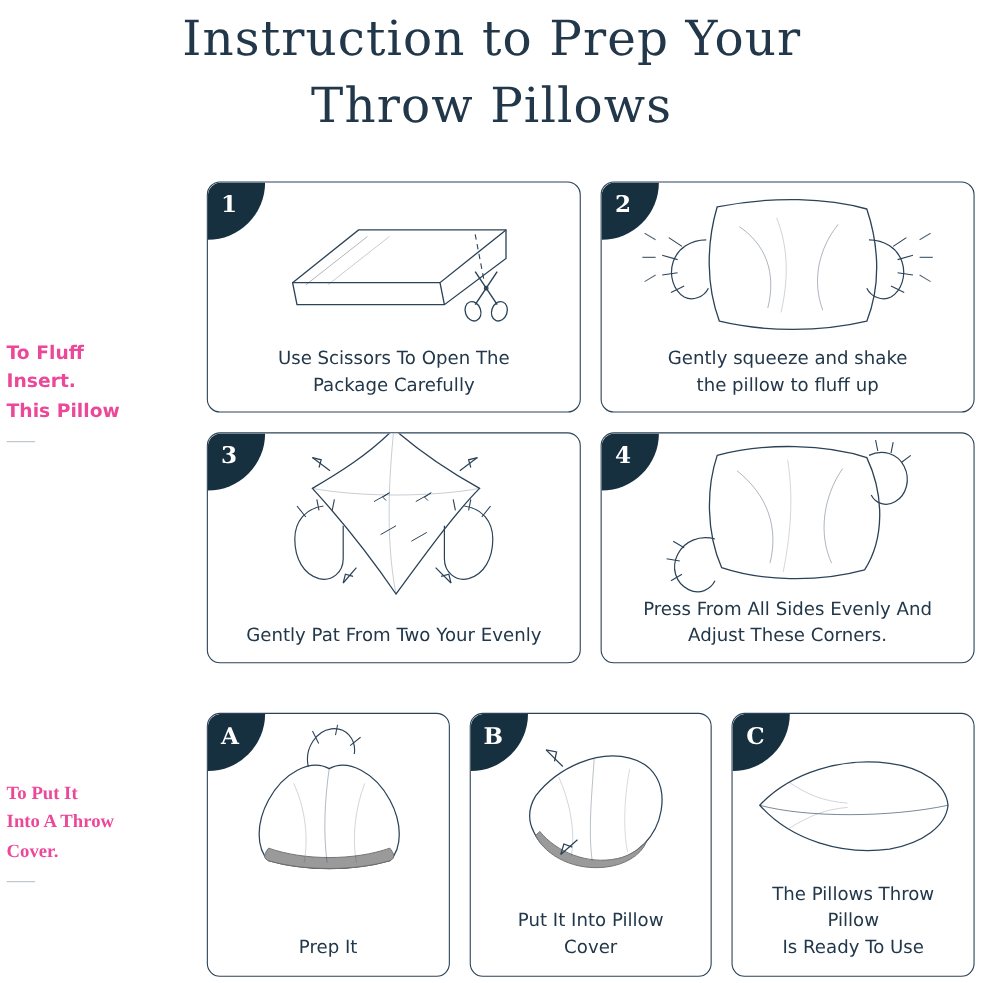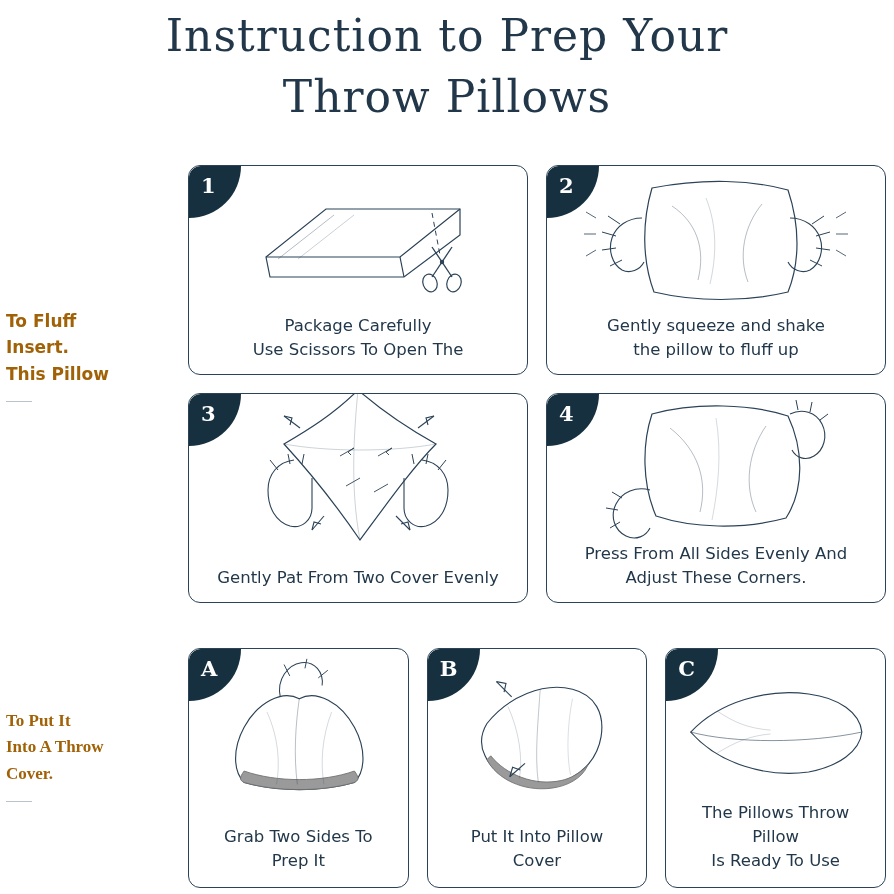--- a/index.html
+++ b/index.html
@@ -31,21 +31,21 @@
 
   
   .side-label {
     position: absolute;
     left: 6px;
     width: 165px;
     font-family: "DejaVu Sans", sans-serif;
     font-size: 17px;
     line-height: 1.55;
     font-weight: 700;
-    color: #a16207;
+    color: #ec4899;
   }
   .side-label .rule {
     display: block;
     width: 26px;
     height: 1px;
     background: #b9c3c9;
     margin-top: 14px;
   }
   #label-fluff { top: 308px; }
   #label-cover { top: 708px; font-family: Liberation Serif, serif; }
@@ -174,22 +174,22 @@
         <g transform="translate(222,78)">
           <path d="M2 0 L22 30" stroke-width="1.3"></path>
           <path d="M22 0 L2 30" stroke-width="1.3"></path>
           <ellipse cx="0" cy="36" rx="7" ry="9" transform="rotate(-20 0 36)"></ellipse>
           <ellipse cx="24" cy="36" rx="7" ry="9" transform="rotate(20 24 36)"></ellipse>
           <circle cx="12" cy="15" r="1.6"></circle>
         </g>
       </svg>
     </div>
     <div class="caption">
+      <div>Use Scissors To Open The</div>
       <div>Package Carefully</div>
-      <div>Use Scissors To Open The</div>
     </div>
   </div>
 
   <div class="card">
     <div class="badge">
       <span>2</span>
     </div>
     <div class="art">
       <svg width="320" height="150" viewBox="0 0 320 150" fill="none" stroke="#2b4257" stroke-width="1.2">
 
@@ -261,21 +261,21 @@
           <path d="M56 34 L64 36 L62 43" stroke-width="1.1"></path>
         <path d="M190 46 L206 34" stroke-width="1.1"></path>
           <path d="M206 34 L198 36 L200 43" stroke-width="1.1"></path>
         <path d="M96 134 L84 148" stroke-width="1.1"></path>
           <path d="M84 148 L86 140 L93 142" stroke-width="1.1"></path>
         <path d="M168 134 L182 148" stroke-width="1.1"></path>
           <path d="M182 148 L180 140 L173 142" stroke-width="1.1"></path>
       </svg>
     </div>
     <div class="caption">
-      <div>Gently Pat From Two Cover Evenly</div>
+      <div>Gently Pat From Two Your Evenly</div>
       <div></div>
     </div>
   </div>
 
   <div class="card">
     <div class="badge">
       <span>4</span>
     </div>
     <div class="art">
       <svg width="300" height="150" viewBox="0 0 300 150" fill="none" stroke="#2b4257" stroke-width="1.2">
@@ -322,21 +322,20 @@
         <path d="M82 58 C94 84 96 112 92 134" stroke-width="0.6" opacity="0.35"></path>
         <path d="M150 58 C140 84 138 112 142 134" stroke-width="0.6" opacity="0.35"></path>
 
         <path d="M96 42 C92 24 104 8 118 6 C132 4 142 16 140 30" stroke-width="1.1"></path>
         <path d="M106 20 L100 8" stroke-width="1"></path>
         <path d="M122 12 L124 2" stroke-width="1"></path>
         <path d="M136 22 L146 14" stroke-width="1"></path>
       </svg>
     </div>
     <div class="caption">
-      <div>Grab Two Sides To</div>
       <div>Prep It</div>
     </div>
   </div>
 
   <div class="card">
     <div class="badge">
       <span>B</span>
     </div>
     <div class="art">
       <svg width="230" height="160" viewBox="0 0 230 160" fill="none" stroke="#2b4257" stroke-width="1.2">

